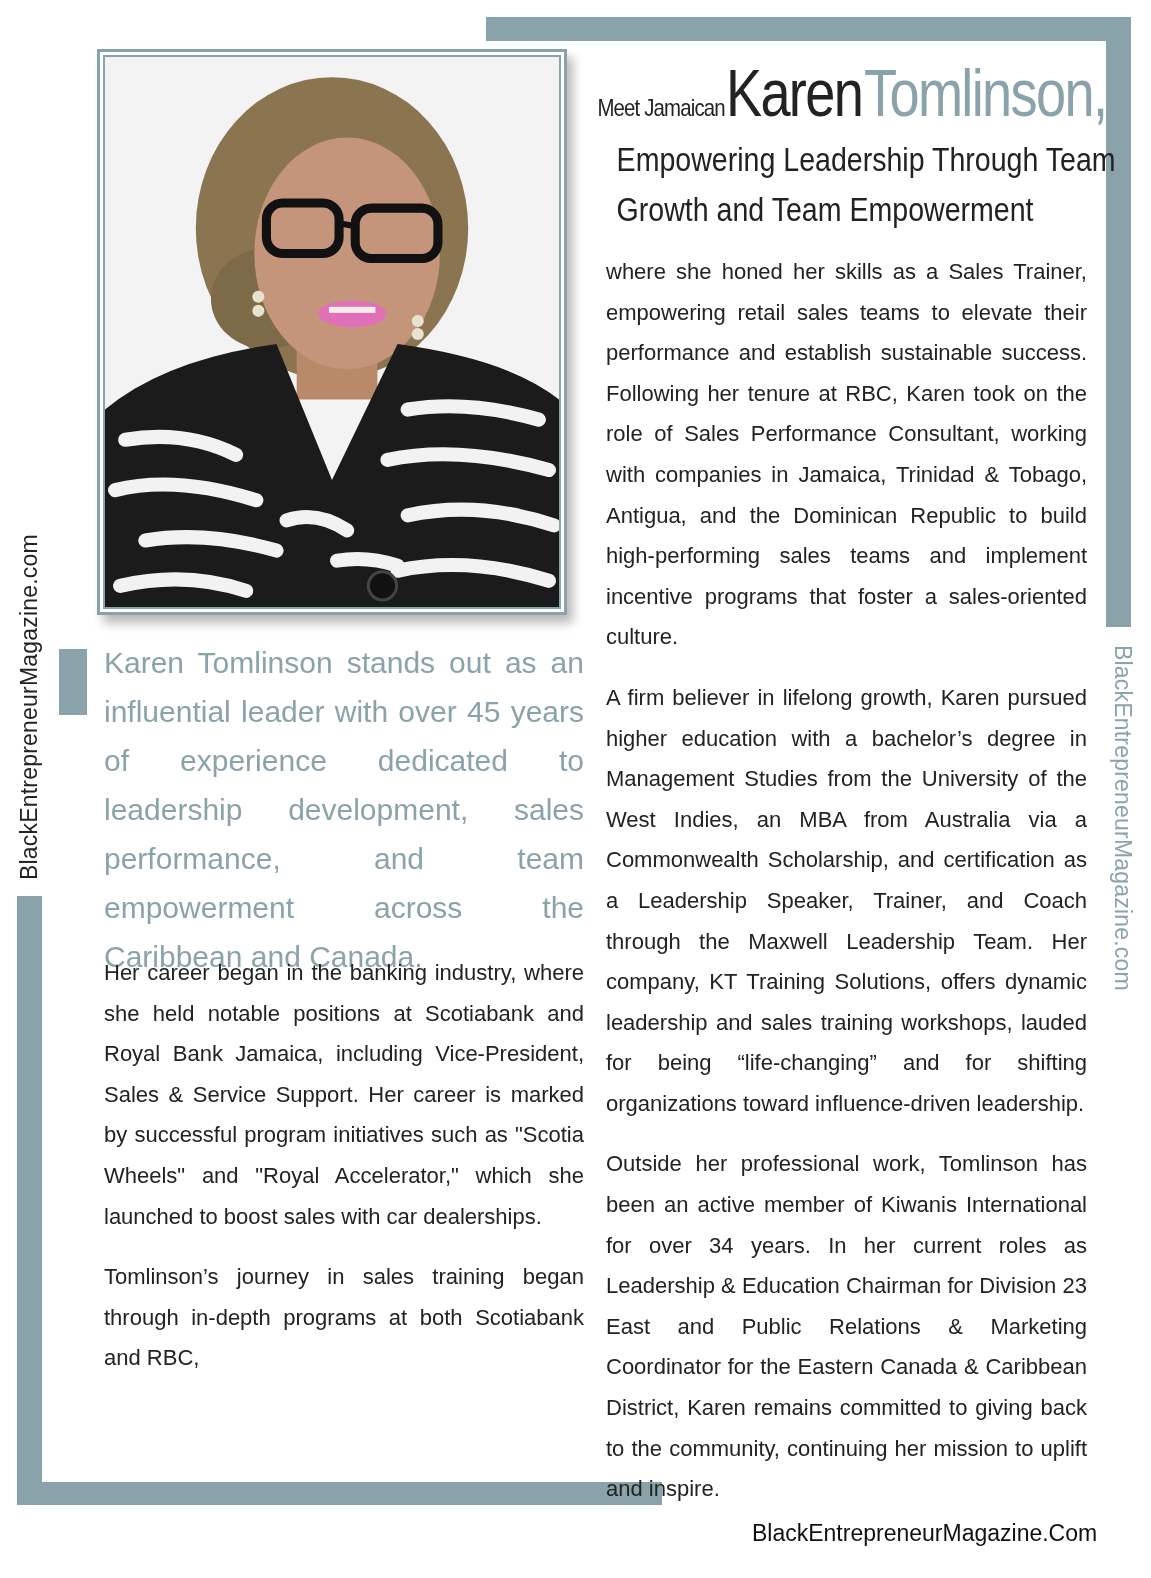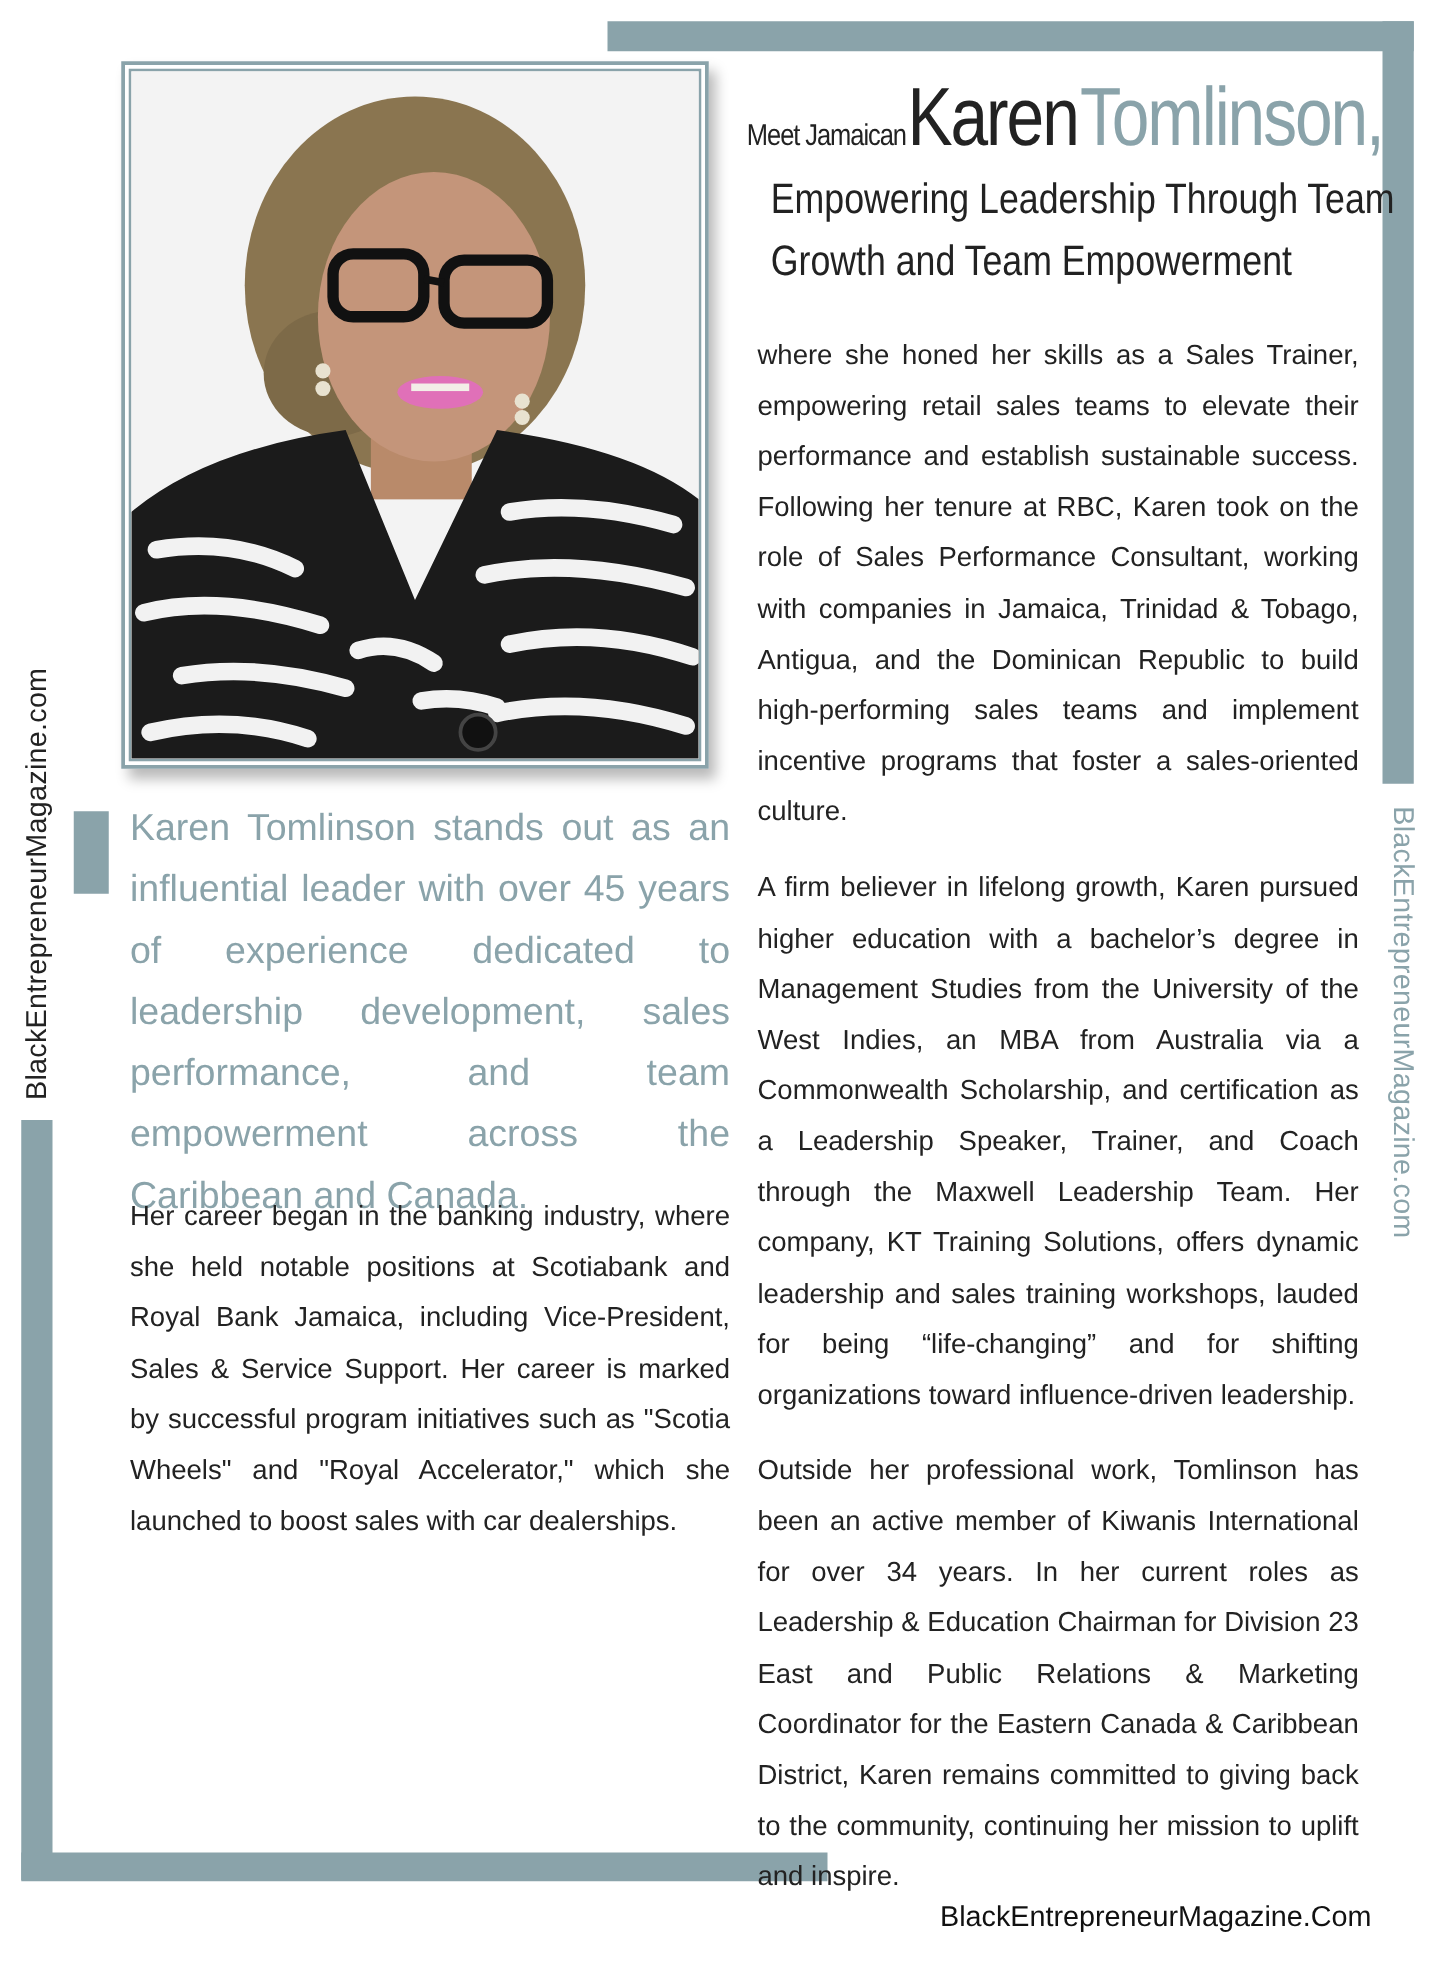--- a/index.html
+++ b/index.html
@@ -39,21 +39,21 @@
                 transform: scaleX(0.82); transform-origin: center bottom; margin: 0 -18px; }
     .hl-last { font-size: 66px; color: #8aa3aa; letter-spacing: -2px; display: inline-block;
                transform: scaleX(0.82); transform-origin: left bottom; }
     .hl-sub { font-size: 34px; color: #222; line-height: 50px; margin-top: 8px;
               display: block; transform: scaleX(0.84); transform-origin: center top; white-space: nowrap; }
 
     
     .col { position: absolute; font-size: 22px; line-height: 40.6px; color: #222;
            text-align: justify; }
     .col p { margin: 0 0 20px 0; }
-    .col-right { left: 606px; top: 264px; width: 481px; }
+    .col-right { left: 606px; top: 252px; width: 481px; }
     .col-left { left: 104px; top: 953px; width: 480px; }
     .lead { position: absolute; left: 104px; top: 638px; width: 480px; font-size: 30px;
             line-height: 49px; color: #8aa3aa; text-align: justify; }
 
     .footer-brand { position: absolute; left: 752px; top: 1520px; font-size: 23px; color: #111;
                     white-space: nowrap; }
   </style>
 </head>
 <body>
 
@@ -121,15 +121,16 @@
 <div class="col col-right">
   <p>where she honed her skills as a Sales Trainer, empowering retail sales teams to elevate their performance and establish sustainable success. Following her tenure at RBC, Karen took on the role of Sales Performance Consultant, working with companies in Jamaica, Trinidad &amp; Tobago, Antigua, and the Dominican Republic to build high-performing sales teams and implement incentive programs that foster a sales-oriented culture.</p>
   <p>A firm believer in lifelong growth, Karen pursued higher education with a bachelor’s degree in Management Studies from the University of the West Indies, an MBA from Australia via a Commonwealth Scholarship, and certification as a Leadership Speaker, Trainer, and Coach through the Maxwell Leadership Team. Her company, KT Training Solutions, offers dynamic leadership and sales training workshops, lauded for being “life-changing” and for shifting organizations toward influence-driven leadership.</p>
   <p>Outside her professional work, Tomlinson has been an active member of Kiwanis International for over 34 years. In her current roles as Leadership &amp; Education Chairman for Division 23 East and Public Relations &amp; Marketing Coordinator for the Eastern Canada &amp; Caribbean District, Karen remains committed to giving back to the community, continuing her mission to uplift and inspire.</p>
 </div>
 
 <div class="lead">Karen Tomlinson stands out as an influential leader with over 45 years of experience dedicated to leadership development, sales performance, and team empowerment across the Caribbean and Canada.</div>
 
 <div class="col col-left">
   <p>Her career began in the banking industry, where she held notable positions at Scotiabank and Royal Bank Jamaica, including Vice-President, Sales &amp; Service Support. Her career is marked by successful program initiatives such as "Scotia Wheels" and "Royal Accelerator," which she launched to boost sales with car dealerships.</p>
+  <p>Tomlinson’s journey in sales training began through in-depth programs at both Scotiabank and RBC,</p>
 </div>
 
 <div class="footer-brand">BlackEntrepreneurMagazine.Com</div>
 
 </body></html>

